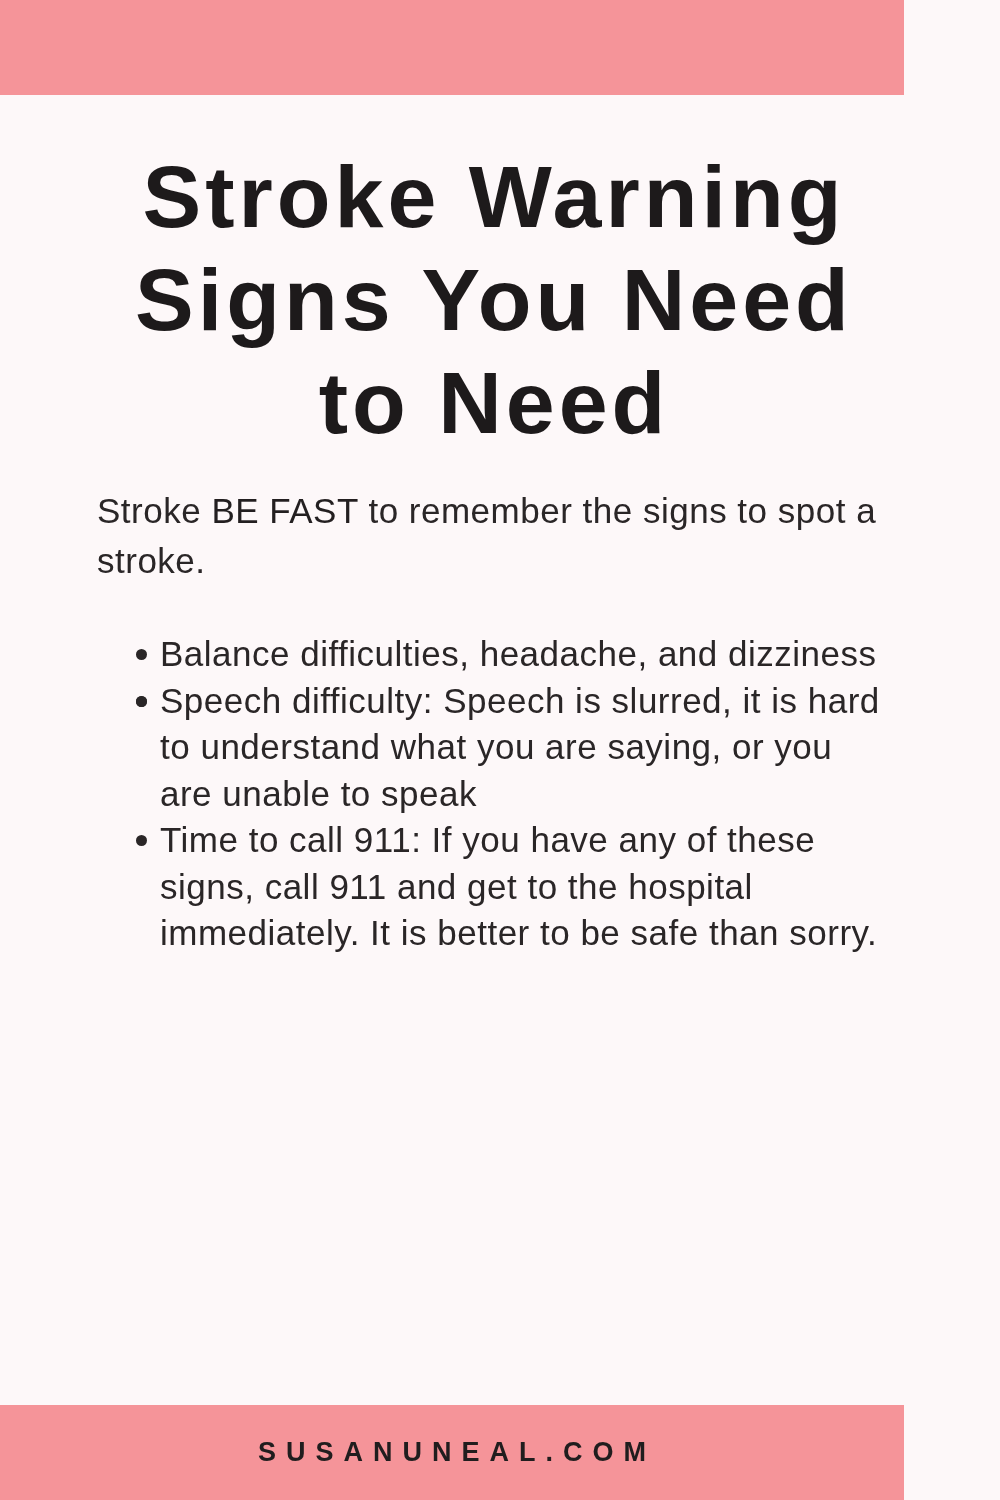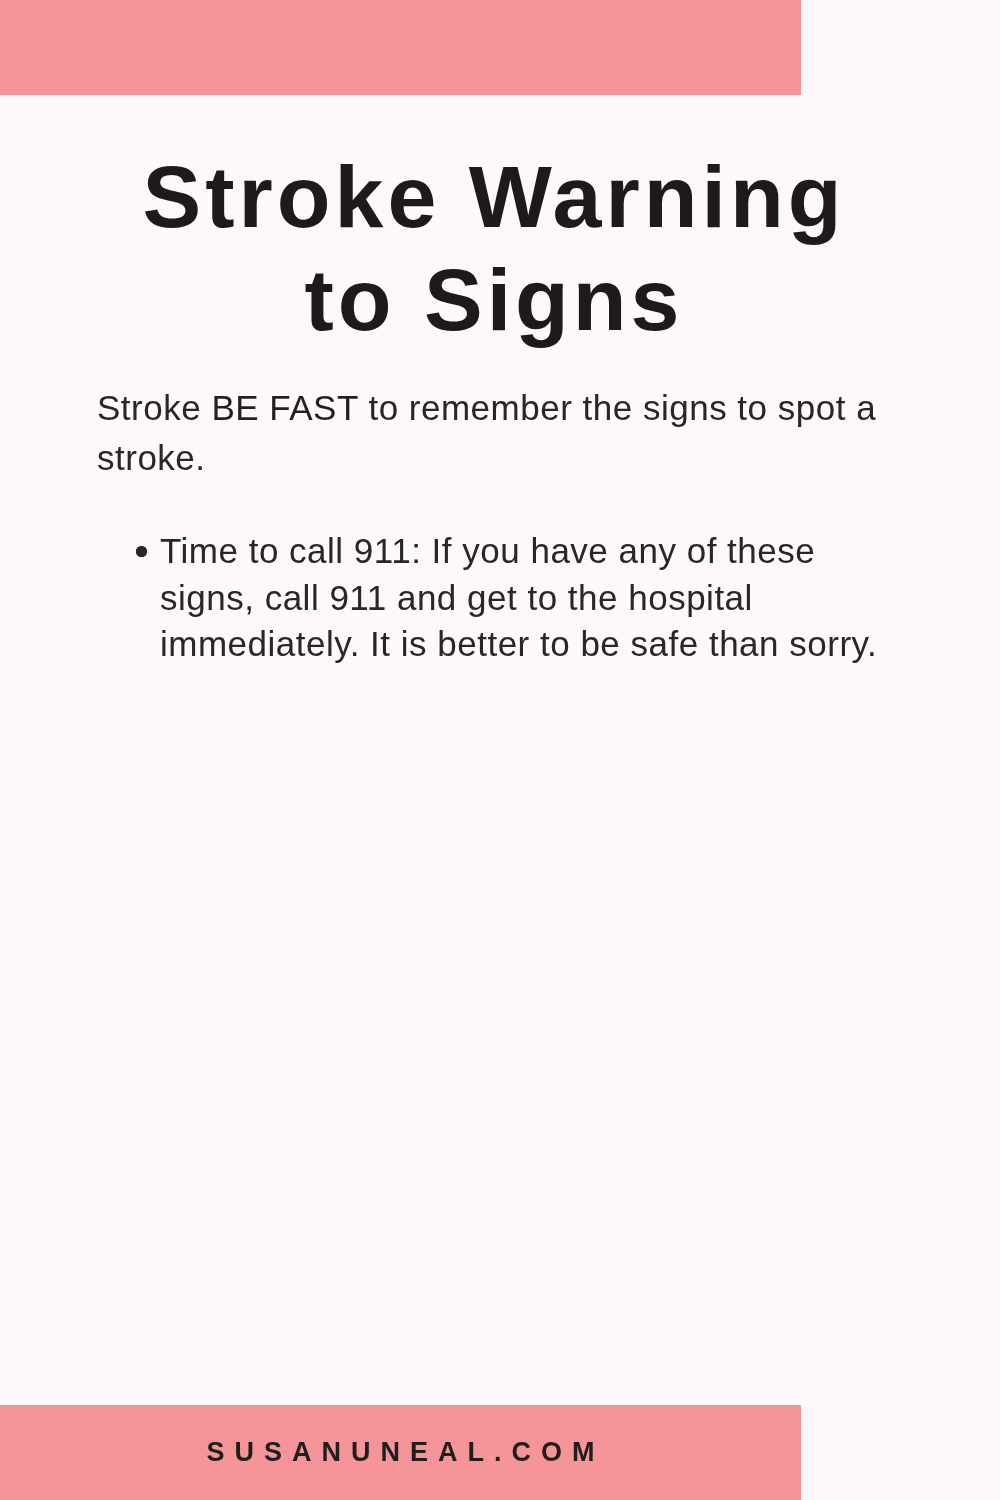--- a/index.html
+++ b/index.html
@@ -11,21 +11,21 @@
     position: relative;
     width: 1000px;
     height: 1500px;
     background: #fdf8f9;
     overflow: hidden;
     font-family: "Liberation Sans", sans-serif;
   }
   .accent-bar {
     position: absolute;
     left: 0;
-    width: 801px;
+    width: 904px;
     height: 95px;
     background: #f59499;
   }
   .accent-bar.top { top: 0; }
   .accent-bar.bottom {
     bottom: 0;
     display: flex;
     align-items: center;
     justify-content: center;
   }
@@ -89,28 +89,37 @@
 <body>
 
 <div class="page">
 
   <div class="accent-bar top"></div>
 
   <main class="content">
 
     <h1 class="title">
       <span class="title-line">Stroke Warning</span>
-      <span class="title-line">to Signs</span>
+      <span class="title-line">Signs You Need</span>
+      <span class="title-line">to Need</span>
     </h1>
 
     <p class="intro"><span>Stroke </span><strong>BE FAST</strong><span> to remember the signs to spot a stroke.</span></p>
 
     <ul class="signs">
       <li>
         <span class="bullet-dot"></span>
+        <span>Balance difficulties, headache, and dizziness</span>
+      </li>
+      <li>
+        <span class="bullet-dot"></span>
+      </li>
+      <li>
+        <span class="bullet-dot"></span>
+        <span>Speech difficulty: Speech is slurred, it is hard to understand what you are saying, or you are unable to speak</span>
       </li>
       <li>
         <span class="bullet-dot"></span>
         <span>Time to call 911: If you have any of these signs, call 911 and get to the hospital immediately. It is better to be safe than sorry.</span>
       </li>
     </ul>
 
   </main>
 
   <footer class="accent-bar bottom">

